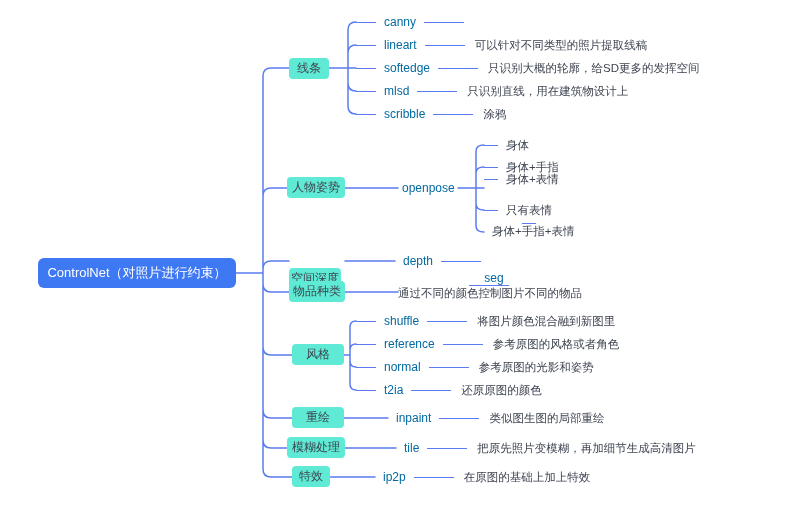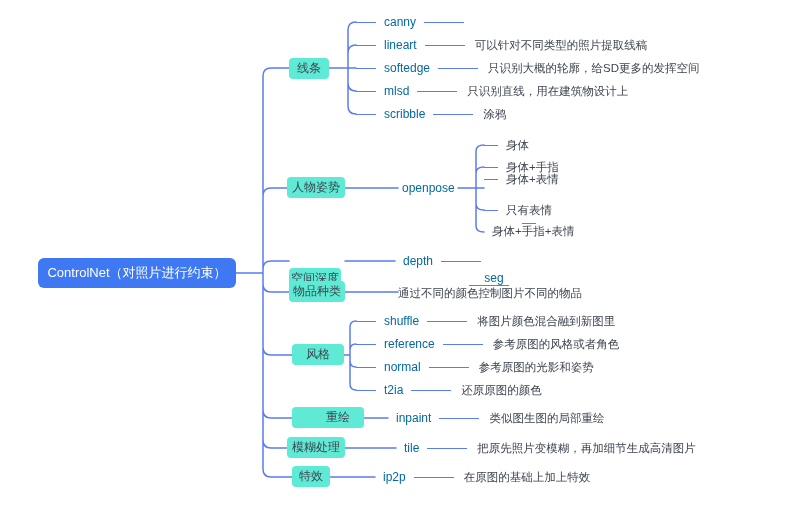--- a/index.html
+++ b/index.html
@@ -59,21 +59,21 @@
       M330 477 L375 477"></path>
   </svg>
 
   <div class="root">ControlNet（对照片进行约束）</div>
 
   <div class="bnode" style="left:289px;top:58px;width:40px;">线条</div>
   <div class="bnode" style="left:287px;top:177px;width:58px;">人物姿势</div>
   <div class="bnode" style="left:289px;top:250px;width:52px;margin-top:18px;">空间深度</div>
   <div class="bnode" style="left:289px;top:281px;width:56px;">物品种类</div>
   <div class="bnode" style="left:292px;top:344px;width:52px;">风格</div>
-  <div class="bnode" style="left:292px;top:407px;width:52px;padding-left:20px;">重绘</div>
+  <div class="bnode" style="left:292px;top:407px;width:52px;">重绘</div>
   <div class="bnode" style="left:287px;top:437px;width:58px;">模糊处理</div>
   <div class="bnode" style="left:292px;top:466px;width:38px;">特效</div>
 
   <div class="row" style="left:356px;top:13px;">
     <span class="lead"></span>
     <span class="label">canny</span>
     <span class="mdash"></span>
   </div>
   <div class="row" style="left:356px;top:36px;">
     <span class="lead"></span>

